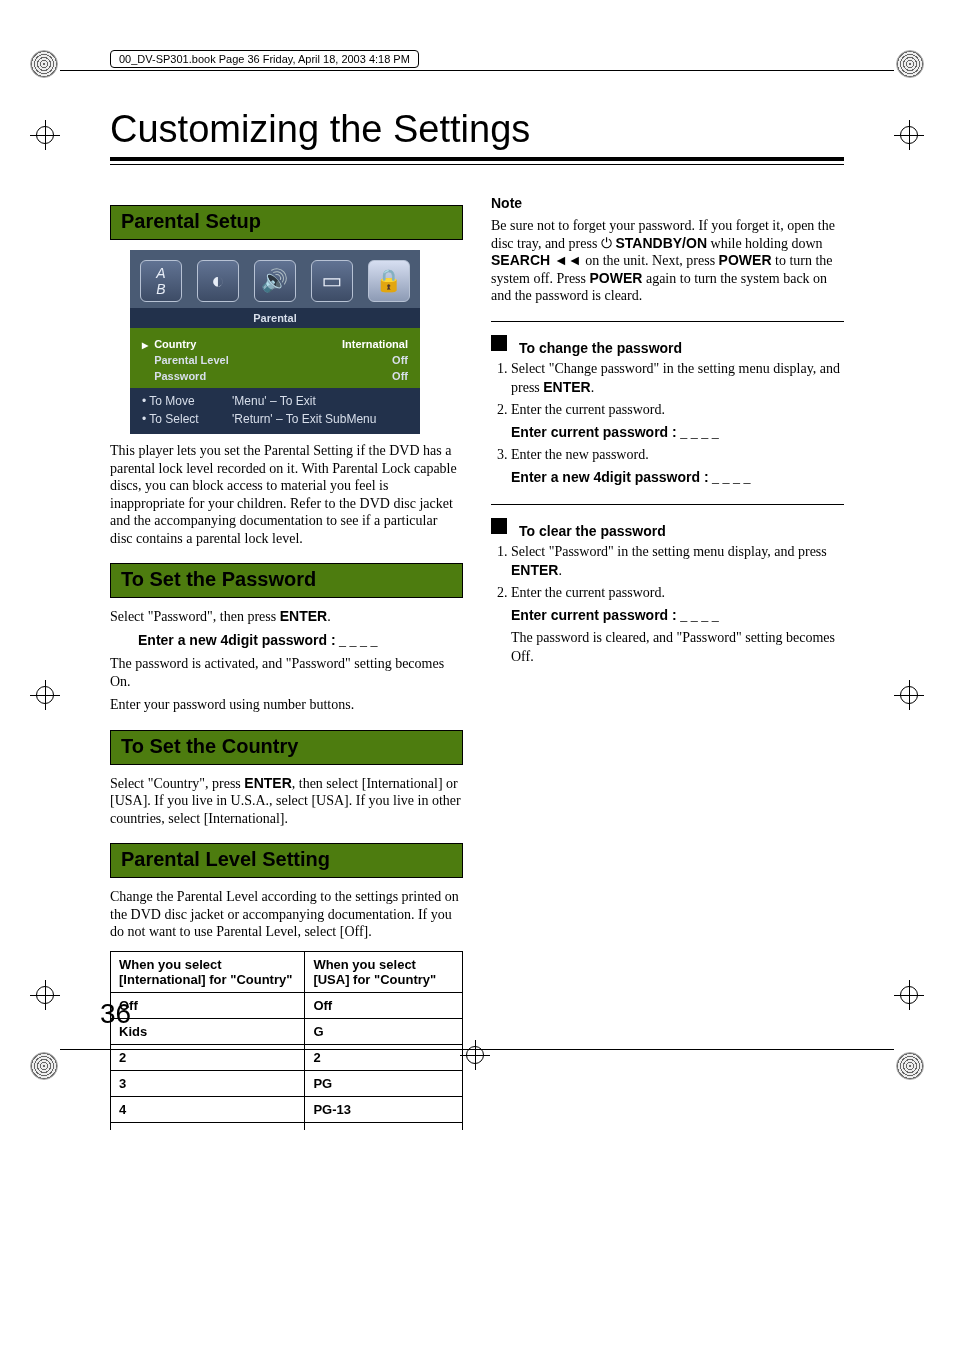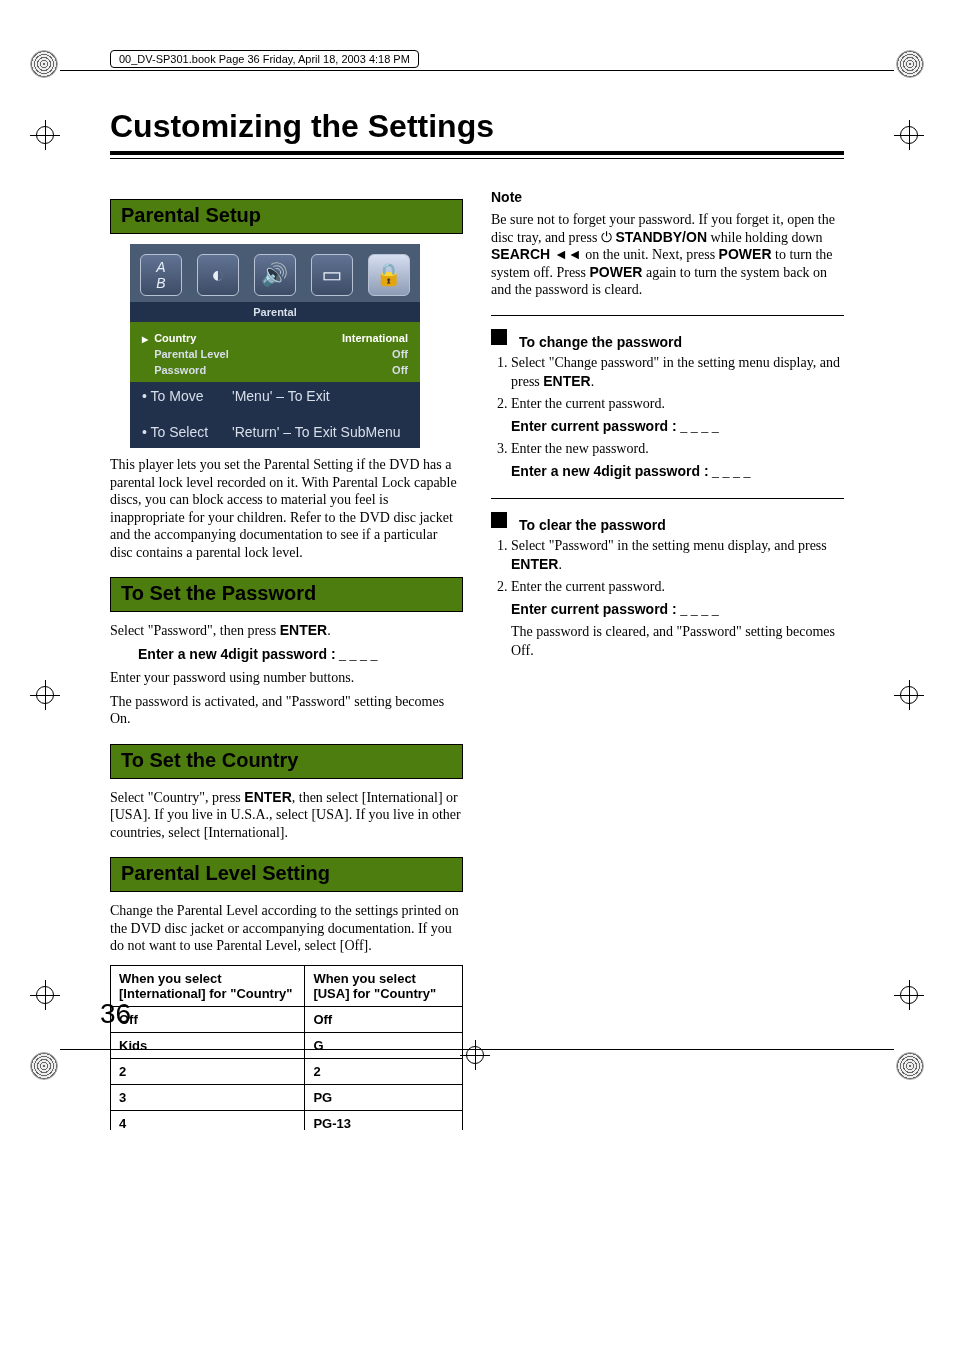--- a/index.html
+++ b/index.html
@@ -43,22 +43,22 @@
     border-radius:4px;
     padding:2px 8px;
     font-size:11px;
     font-family: Arial, Helvetica, sans-serif;
     display:inline-block;
     margin-left: 40px;
     margin-bottom: 40px;
   }
   h1.title {
     font-family: Arial, Helvetica, sans-serif;
-    font-weight: bold;
-    font-size: 32px;
+    font-weight: normal;
+    font-size: 38px;
     margin: 0 0 6px 0;
   }
   .title-rule {
     border-top: 4px solid #000;
     border-bottom: 1px solid #000;
     height: 3px;
     margin-bottom: 24px;
   }
   .columns {
     display:flex;
@@ -105,22 +105,22 @@
   .osd-items { padding:8px 12px 4px 12px; background:#4d7c0f; }
   .osd-row { display:flex; justify-content:space-between; padding:2px 0; font-weight:bold; }
   .osd-row .l:before { content:"▶"; font-size:8px; margin-right:6px; visibility:hidden; }
   .osd-row.sel .l:before { visibility:visible; }
   .osd-row.sel { color:#ffffff; }
   .osd-foot {
     background:#22314b;
     padding:6px 0 8px 12px;
     display:grid;
     grid-template-columns: 90px 1fr;
-    row-gap:20px;
-    font-size:14px;
+    row-gap:4px;
+    font-size:12px;
   }
   .osd-foot .k:before{content:"• ";}
   p.body { margin: 6px 0; line-height: 1.25; }
   .bold { font-family: Arial, Helvetica, sans-serif; font-weight:bold; }
   .indent { padding-left: 28px; }
   ol.steps { margin:4px 0 8px 0; padding-left: 20px; }
   ol.steps li { margin-bottom:4px; line-height:1.3; }
   table.levels {
     border-collapse: collapse;
     width: 100%;
@@ -228,22 +228,22 @@
 
         <p class="body">This player lets you set the Parental Setting if the DVD has a parental lock level recorded on it. With Parental Lock capable discs, you can block access to material you feel is inappropriate for your children. Refer to the DVD disc jacket and the accompanying documentation to see if a particular disc contains a parental lock level.</p>
 
         <div class="section-head">To Set the Password</div>
         <p class="body">
           <span>Select "Password", then press </span><span class="bold">ENTER</span><span>.</span>
         </p>
         <p class="body indent">
           <span class="bold">Enter a new 4digit password :</span><span> _ _ _ _</span>
         </p>
+        <p class="body">The password is activated, and "Password" setting becomes On.</p>
         <p class="body">Enter your password using number buttons.</p>
-        <p class="body">The password is activated, and "Password" setting becomes On.</p>
 
         <div class="section-head">To Set the Country</div>
         <p class="body">
           <span>Select "Country", press </span><span class="bold">ENTER</span><span>, then select [International] or [USA]. If you live in U.S.A., select [USA]. If you live in other countries, select [International].</span>
         </p>
 
         <div class="section-head">Parental Level Setting</div>
         <p class="body">Change the Parental Level according to the settings printed on the DVD disc jacket or accompanying documentation. If you do not want to use Parental Level, select [Off].</p>
 
         <table class="levels">

